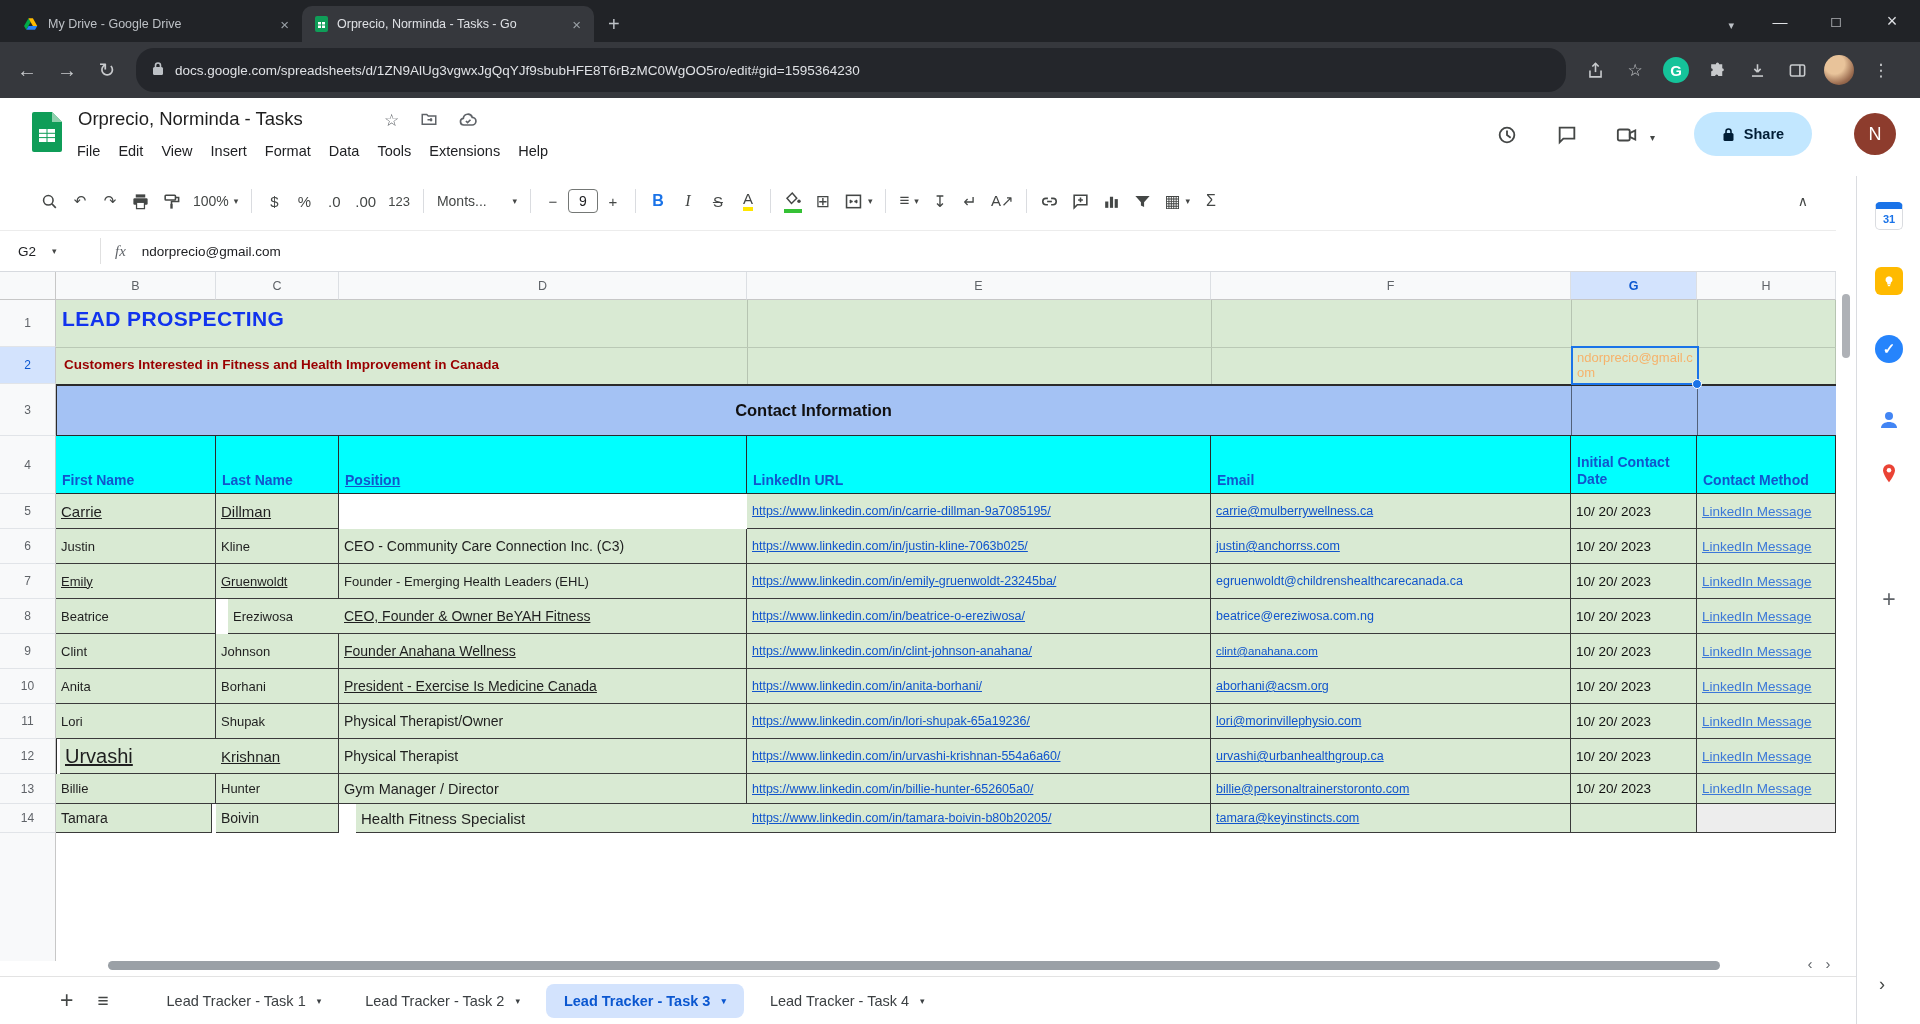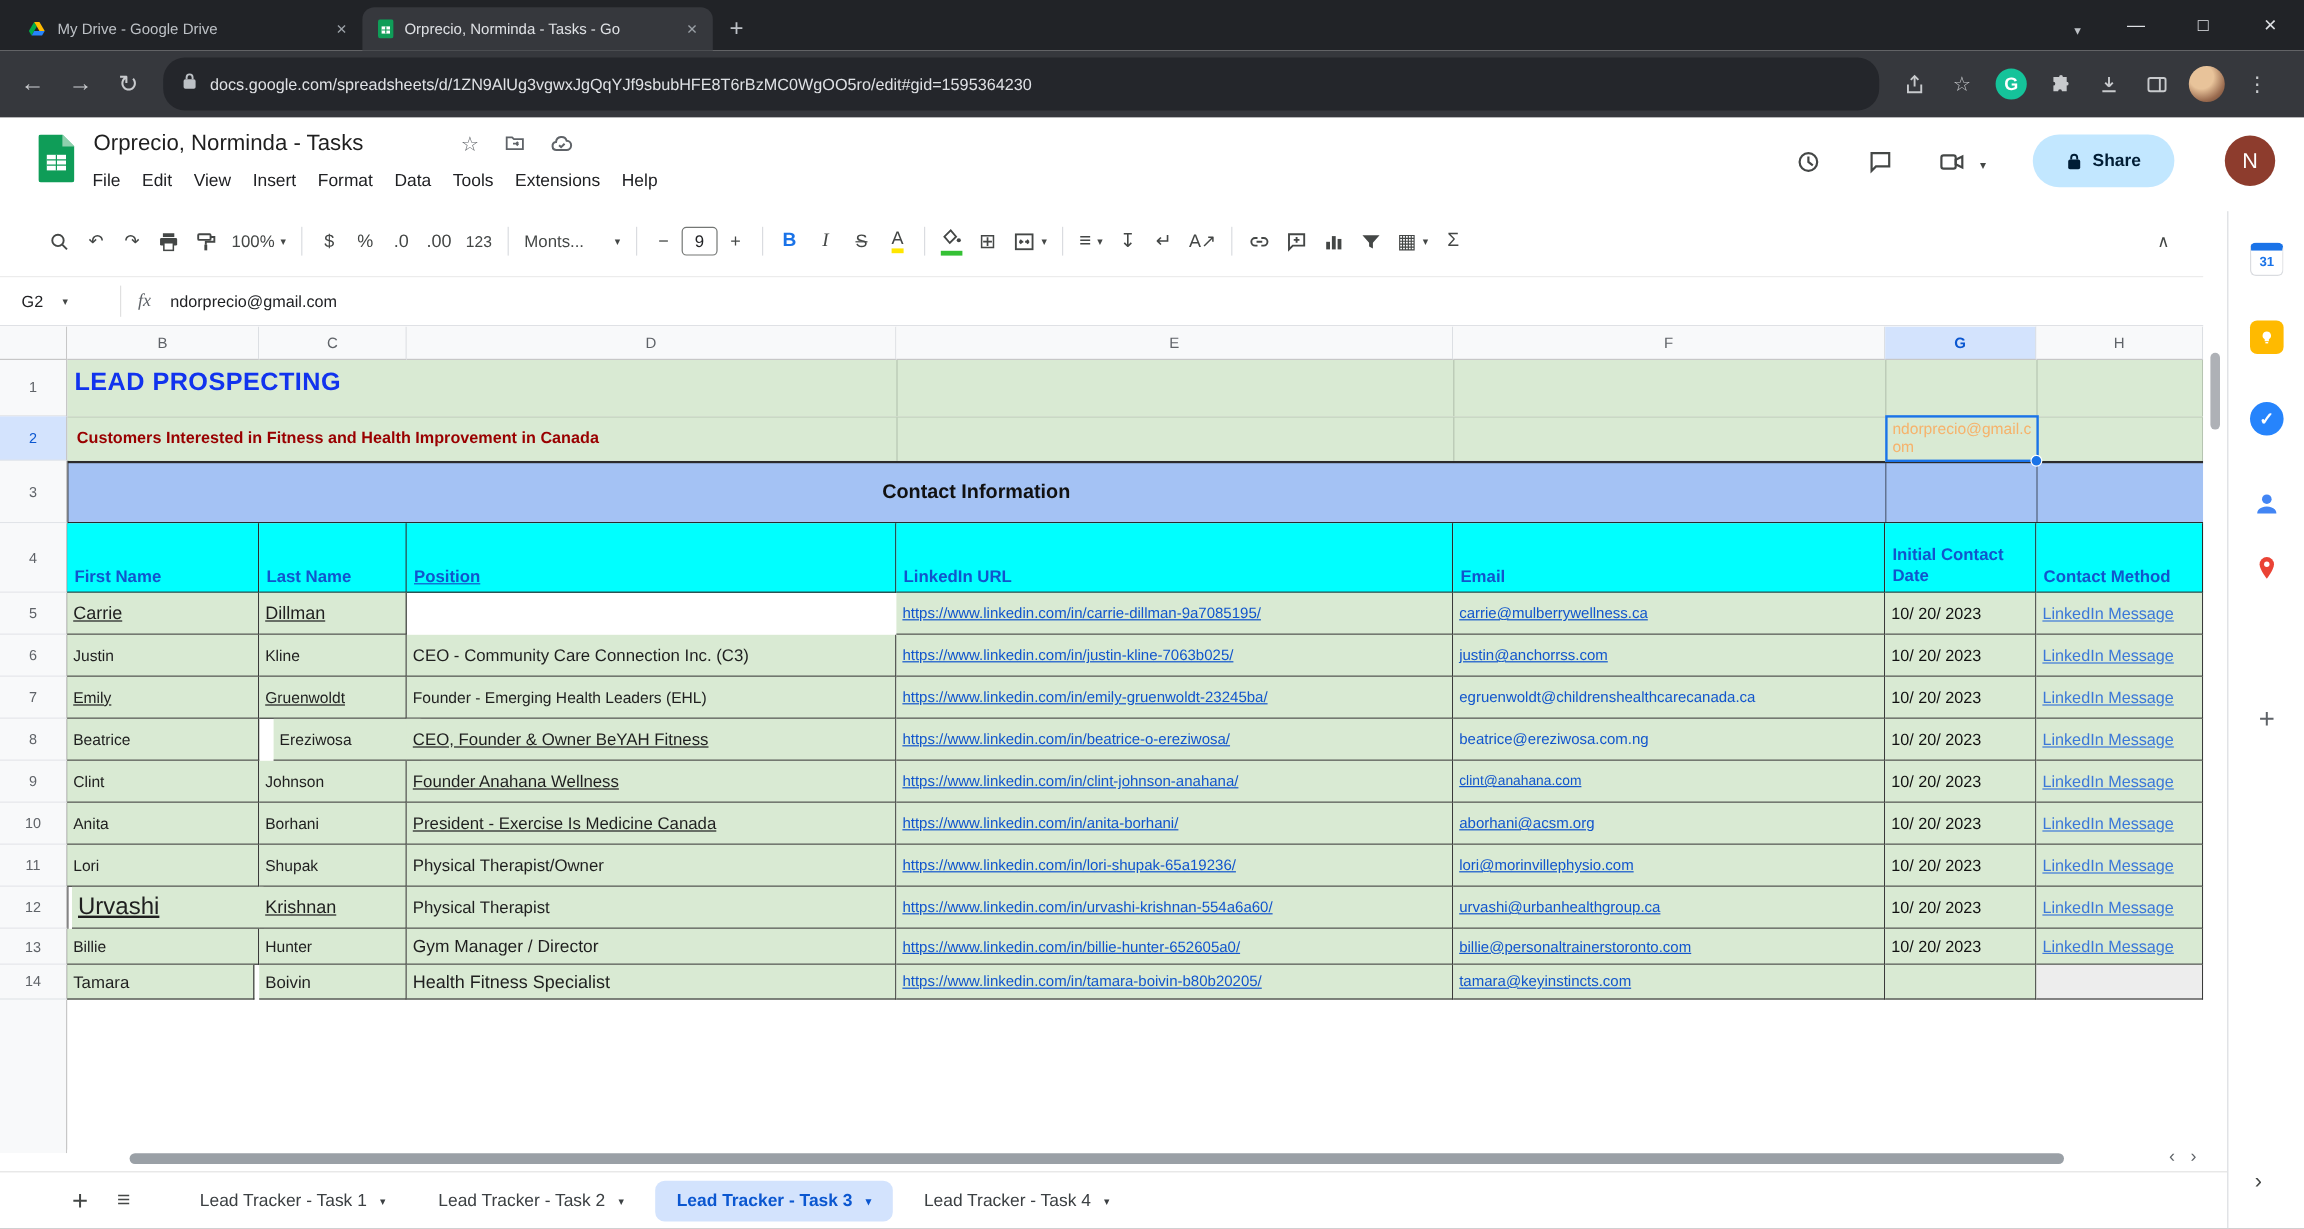--- a/index.html
+++ b/index.html
@@ -529,21 +529,21 @@
       <div class="dcell method" style="left: 1697px; width: 139px; top: 467px; height: 35px;">LinkedIn Message</div>
       <div class="dcell" style="left: 56px; width: 160px; top: 502px; height: 30px; font-size: 13px;">Billie</div>
       <div class="dcell" style="left: 216px; width: 123px; top: 502px; height: 30px; font-size: 13px;">Hunter</div>
       <div class="dcell" style="left: 339px; width: 408px; top: 502px; height: 30px; font-size: 14.5px;">Gym Manager / Director</div>
       <div class="dcell link" style="left: 747px; width: 464px; top: 502px; height: 30px;">https://www.linkedin.com/in/billie-hunter-652605a0/</div>
       <div class="dcell link" style="left: 1211px; width: 360px; top: 502px; height: 30px; text-decoration: underline;">billie@personaltrainerstoronto.com</div>
       <div class="dcell date" style="left: 1571px; width: 126px; top: 502px; height: 30px;">10/ 20/ 2023</div>
       <div class="dcell method" style="left: 1697px; width: 139px; top: 502px; height: 30px;">LinkedIn Message</div>
       <div class="dcell" style="left: 56px; width: 156px; top: 532px; height: 29px; font-size: 14px;">Tamara</div>
       <div class="dcell" style="left: 216px; width: 123px; top: 532px; height: 29px; font-size: 14px;">Boivin</div>
-      <div class="dcell" style="left: 339px; width: 408px; top: 532px; height: 29px; font-size: 15px;">Health Fitness Specialist</div>
+      <div class="dcell" style="left: 356px; width: 408px; top: 532px; height: 29px; font-size: 15px;">Health Fitness Specialist</div>
       <div class="dcell link" style="left: 747px; width: 464px; top: 532px; height: 29px;">https://www.linkedin.com/in/tamara-boivin-b80b20205/</div>
       <div class="dcell link" style="left: 1211px; width: 360px; top: 532px; height: 29px; text-decoration: underline;">tamara@keyinstincts.com</div>
       <div class="dcell date" style="left: 1571px; width: 126px; top: 532px; height: 29px;"></div>
       <div class="dcell method" style="left: 1697px; width: 139px; top: 532px; height: 29px; background: rgb(237, 237, 237);"></div>
     </div>
 
   <div class="vscroll">
     <div class="vthumb"></div>
   </div>
   <div class="hscroll">

